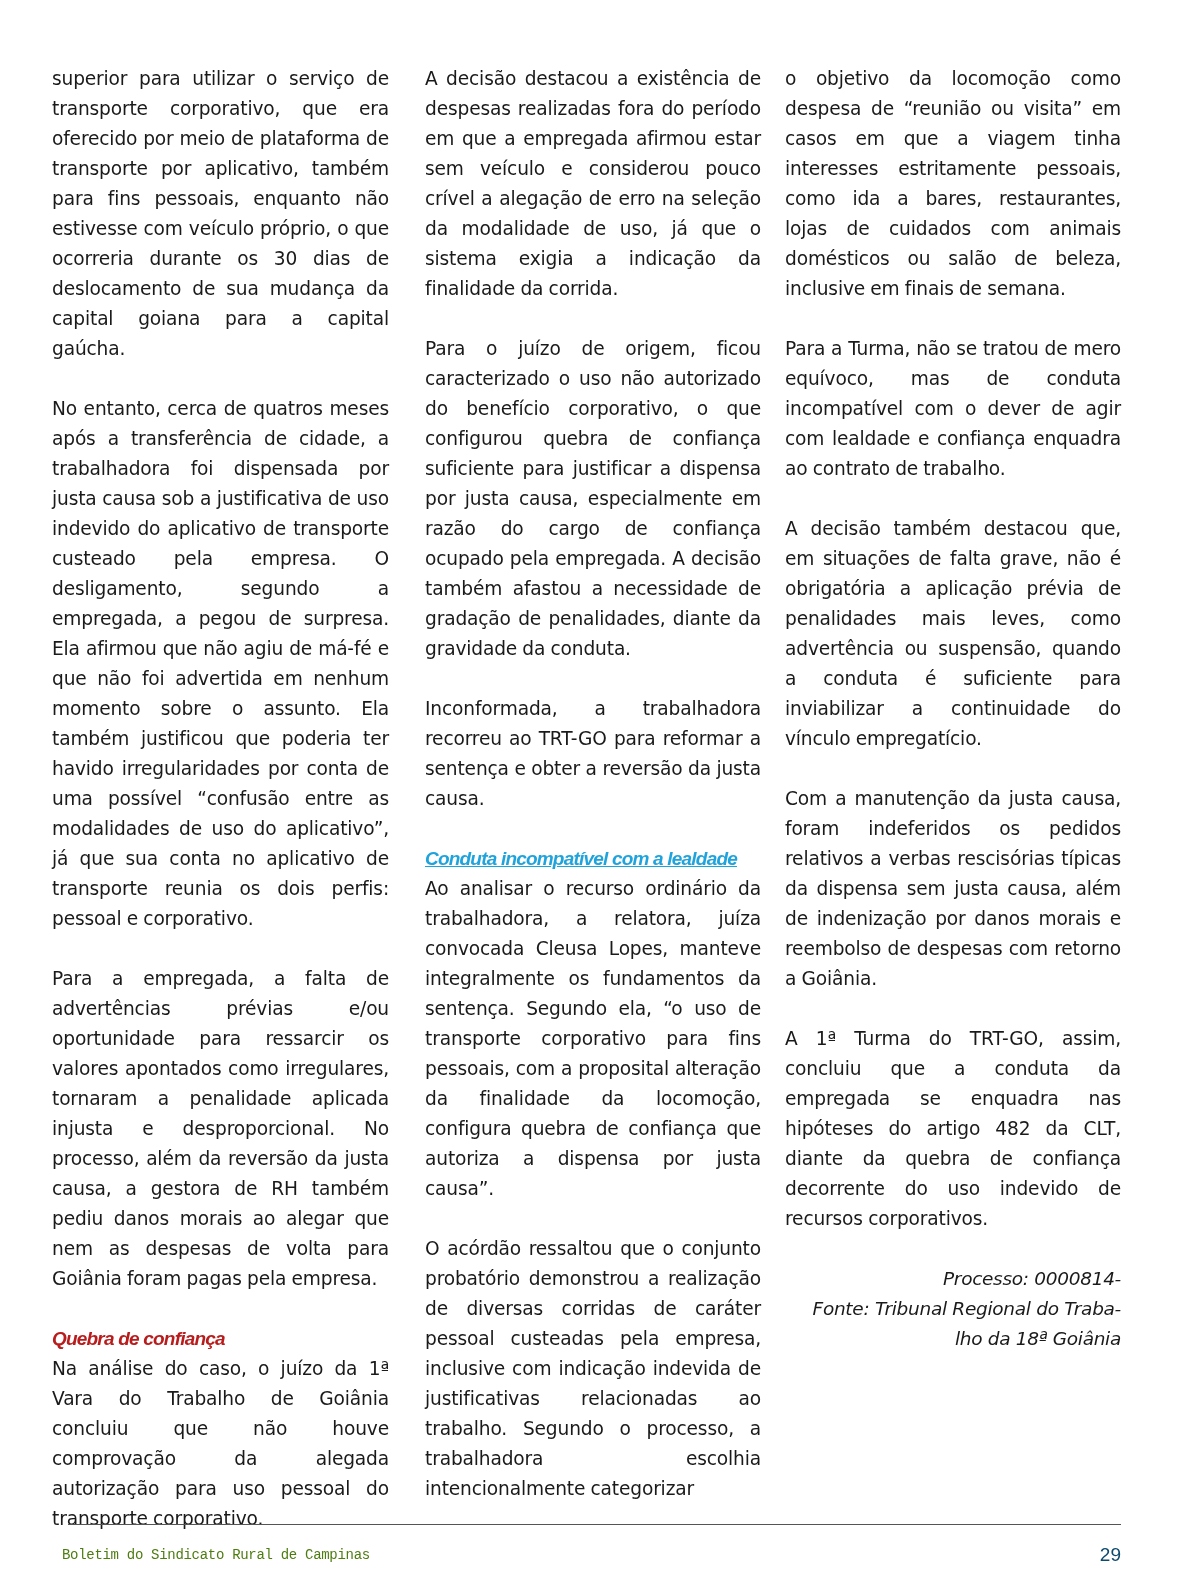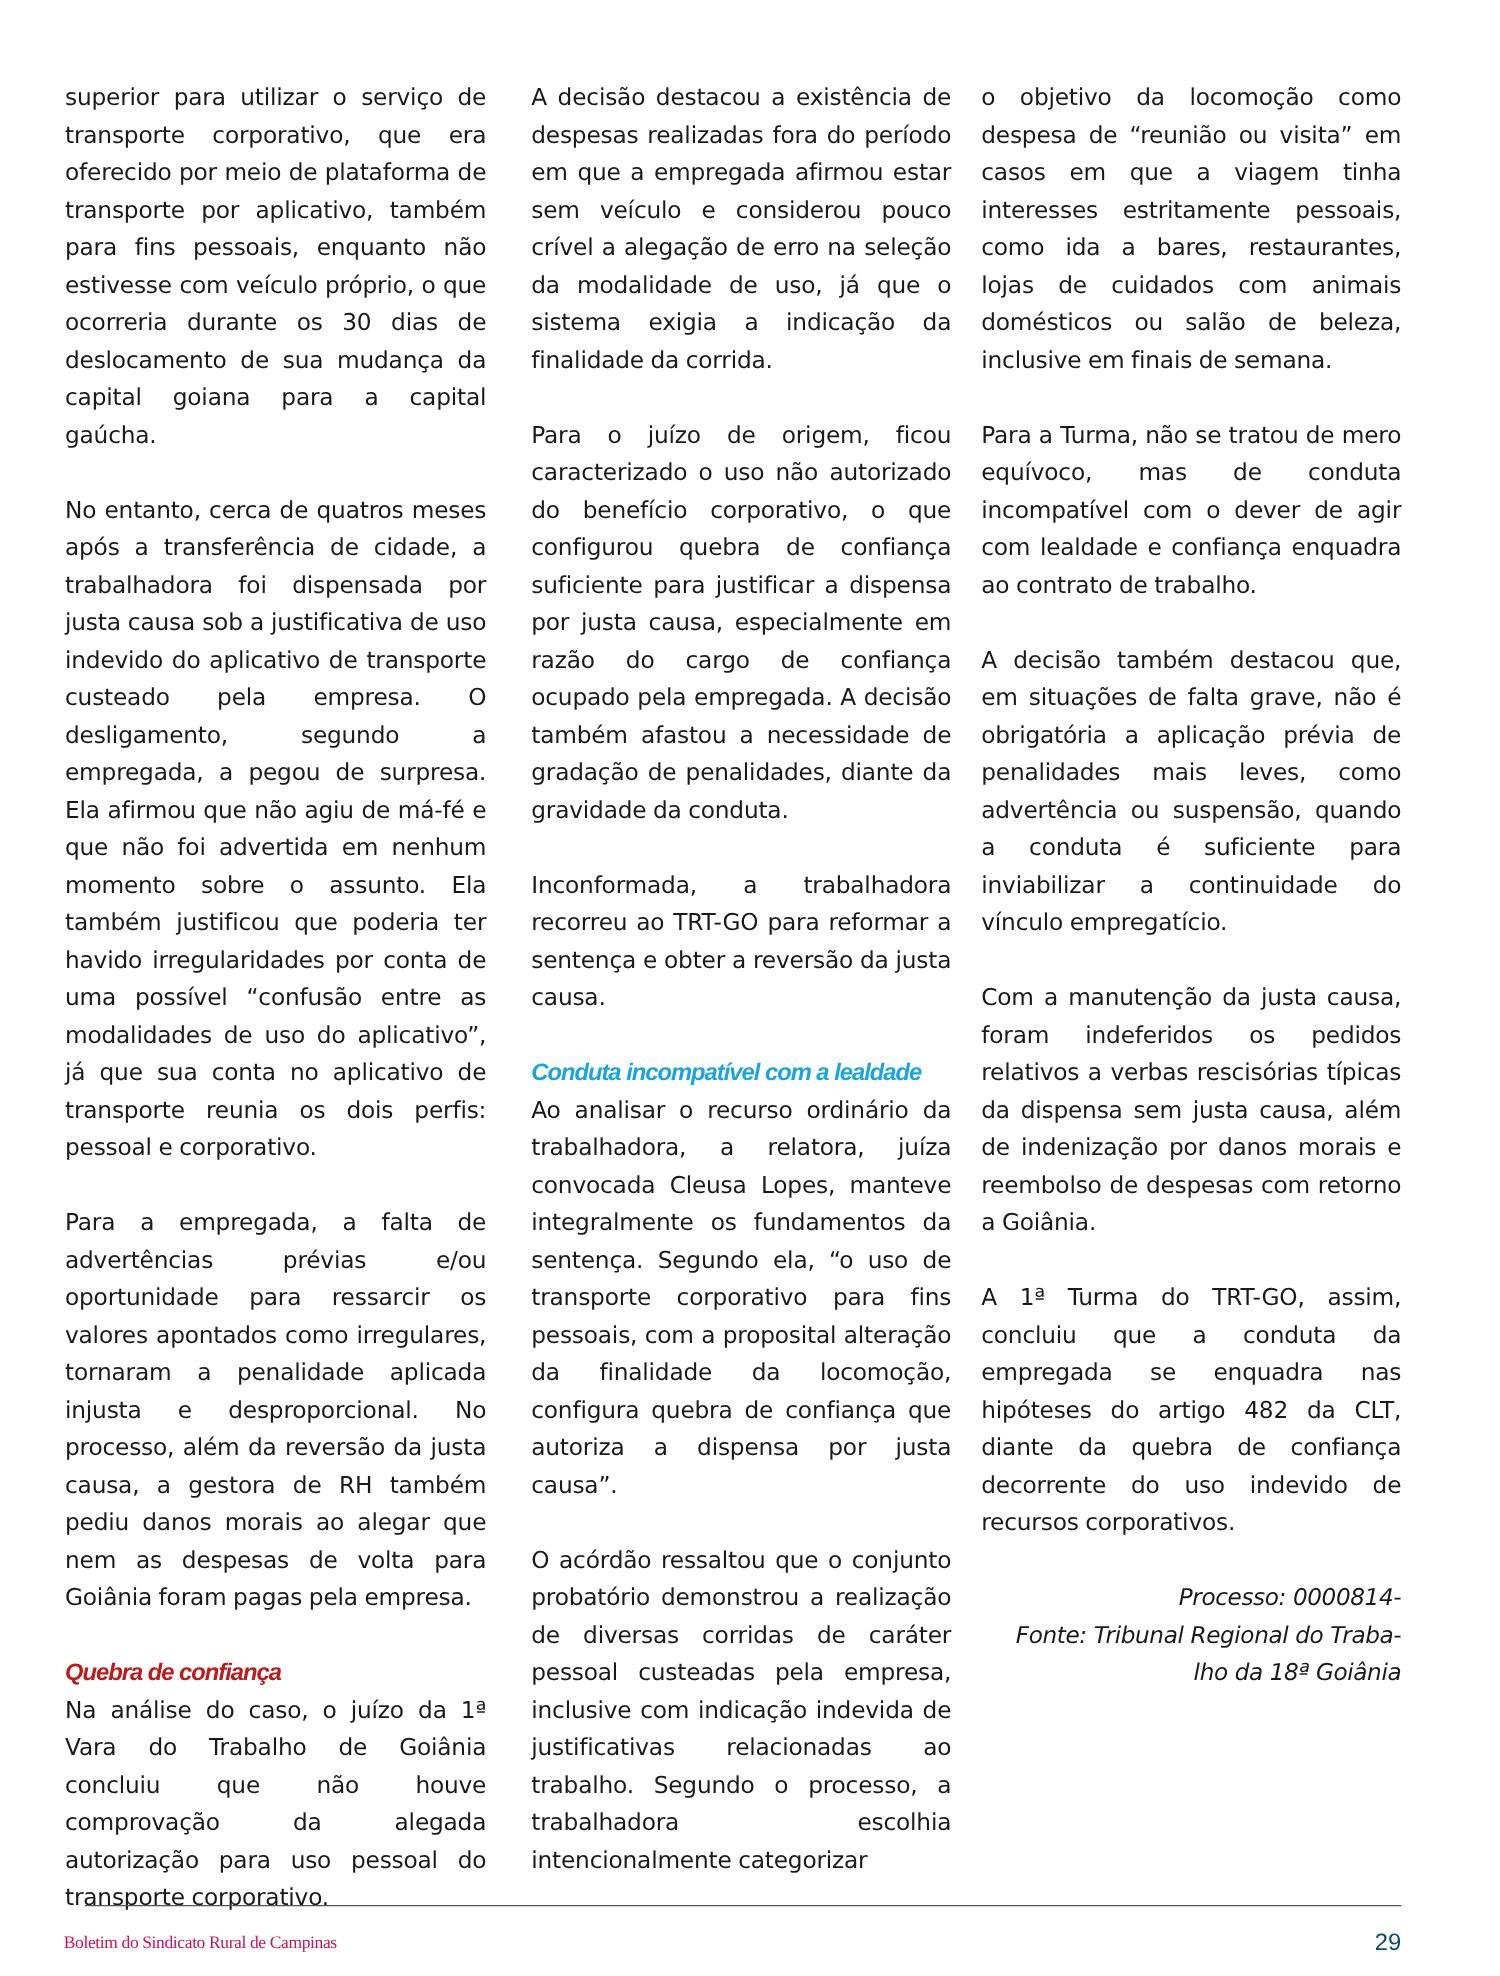--- a/index.html
+++ b/index.html
@@ -10,41 +10,41 @@
   .col.c2 { left: 414px; width: 336px; margin-left: 11px; }
   .col.c3 { left: 785px; width: 336px; }
   .para { margin: 0 0 30px 0; font-size: 18.6px; line-height: 30px; text-align: justify;
           hyphens: manual; letter-spacing: -0.15px; word-spacing: -0.5px; }
   .para.tight { margin-bottom: 0; }
   .heading { margin: 0; font-size: 19px; line-height: 30px; font-weight: bold; font-style: italic;
              letter-spacing: -0.8px; font-family: "Liberation Sans", sans-serif; }
   .credits { margin: 0; font-size: 18.5px; line-height: 30px; font-style: italic; letter-spacing: -0.3px; text-align: right; }
   .footer-rule { position: absolute; left: 68px; top: 1524px; width: 1053px; height: 0;
                  border-top: 1.6px solid #555555; }
-  .footer-left { position: absolute; left: 51px; top: 1547px; font-size: 14px;
-                 font-family: Liberation Serif, serif; color: #be185d; letter-spacing: -0.3px; }
+  .footer-left { position: absolute; left: 62px; top: 1547px; font-size: 14px;
+                 font-family: Liberation Mono, monospace; color: #4d7c0f; letter-spacing: -0.3px; }
   .footer-right { position: absolute; right: 79px; top: 1544px; font-size: 19px;
                   font-family: "Liberation Sans", sans-serif; color: #0c4a6e; }
 </style>
 </head>
 <body style="color: rgb(26, 26, 26);">
 
 <div class="col c1">
   <p class="para">superior para utilizar o serviço de transporte corporativo, que era oferecido por meio de plataforma de transporte por aplicativo, também para fins pessoais, enquanto não estivesse com veículo próprio, o que ocorreria durante os 30 dias de deslocamento de sua mudança da capital goiana para a capital gaúcha.</p>
   <p class="para">No entanto, cerca de quatros meses após a transferência de cidade, a trabalhadora foi dispensada por justa causa sob a justificativa de uso indevido do aplicativo de transporte custeado pela empresa. O desligamento, segundo a empregada, a pegou de surpresa. Ela afirmou que não agiu de má-fé e que não foi advertida em nenhum momento sobre o assunto. Ela também justificou que poderia ter havido irregularidades por conta de uma possível “confusão entre as modalidades de uso do aplicativo”, já que sua conta no aplicativo de transporte reunia os dois perfis: pessoal e corporativo.</p>
   <p class="para">Para a empregada, a falta de advertências prévias e/ou oportunidade para ressarcir os valores apontados como irregulares, tornaram a penalidade aplicada injusta e desproporcional. No processo, além da reversão da justa causa, a gestora de RH também pediu danos morais ao alegar que nem as despesas de volta para Goiânia foram pagas pela empresa.</p>
   <h3 class="heading accent" style="color: #b91c1c;">Quebra de confiança</h3>
   <p class="para tight">Na análise do caso, o juízo da 1ª Vara do Trabalho de Goiânia concluiu que não houve comprovação da alegada autorização para uso pessoal do transporte corporativo.</p>
 </div>
 
 <div class="col c2">
   <p class="para">A decisão destacou a existência de despesas realizadas fora do período em que a empregada afirmou estar sem veículo e considerou pouco crível a alegação de erro na seleção da modalidade de uso, já que o sistema exigia a indicação da finalidade da corrida.</p>
   <p class="para">Para o juízo de origem, ficou caracterizado o uso não autorizado do benefício corporativo, o que configurou quebra de confiança suficiente para justificar a dispensa por justa causa, especialmente em razão do cargo de confiança ocupado pela empregada. A decisão também afastou a necessidade de gradação de penalidades, diante da gravidade da conduta.</p>
   <p class="para">Inconformada, a trabalhadora recorreu ao TRT-GO para reformar a sentença e obter a reversão da justa causa.</p>
-  <h3 class="heading accent" style="color: rgb(31, 163, 220);">Conduta incompatível com a lealdade</h3>
+  <h3 class="heading accent" style="color: rgb(31, 163, 220); text-decoration: underline;">Conduta incompatível com a lealdade</h3>
   <p class="para">Ao analisar o recurso ordinário da trabalhadora, a relatora, juíza convocada Cleusa Lopes, manteve integralmente os fundamentos da sentença. Segundo ela, “o uso de transporte corporativo para fins pessoais, com a proposital alteração da finalidade da locomoção, configura quebra de confiança que autoriza a dispensa por justa causa”.</p>
   <p class="para tight">O acórdão ressaltou que o conjunto probatório demonstrou a realização de diversas corridas de caráter pessoal custeadas pela empresa, inclusive com indicação indevida de justificativas relacionadas ao trabalho. Segundo o processo, a trabalhadora escolhia intencionalmente categorizar</p>
 </div>
 
 <div class="col c3">
   <p class="para">o objetivo da locomoção como despesa de “reunião ou visita” em casos em que a viagem tinha interesses estritamente pessoais, como ida a bares, restaurantes, lojas de cuidados com animais domésticos ou salão de beleza, inclusive em finais de semana.</p>
   <p class="para">Para a Turma, não se tratou de mero equívoco, mas de conduta incompatível com o dever de agir com lealdade e confiança enquadra ao contrato de trabalho.</p>
   <p class="para">A decisão também destacou que, em situações de falta grave, não é obrigatória a aplicação prévia de penalidades mais leves, como advertência ou suspensão, quando a conduta é suficiente para inviabilizar a continuidade do vínculo empregatício.</p>
   <p class="para">Com a manutenção da justa causa, foram indeferidos os pedidos relativos a verbas rescisórias típicas da dispensa sem justa causa, além de indenização por danos morais e reembolso de despesas com retorno a Goiânia.</p>
   <p class="para">A 1ª Turma do TRT-GO, assim, concluiu que a conduta da empregada se enquadra nas hipóteses do artigo 482 da CLT, diante da quebra de confiança decorrente do uso indevido de recursos corporativos.</p>

